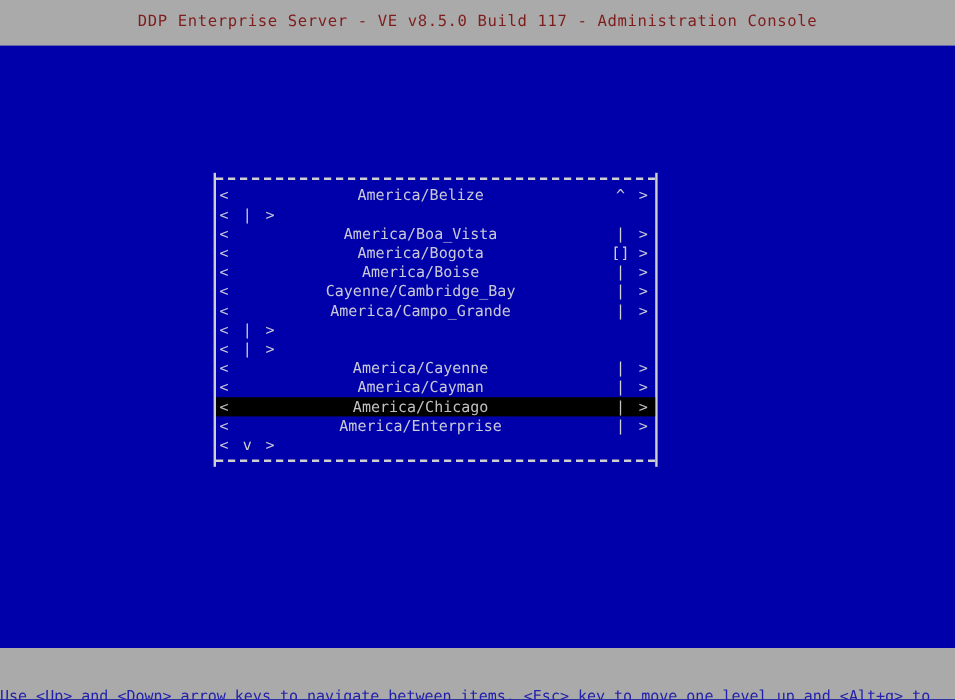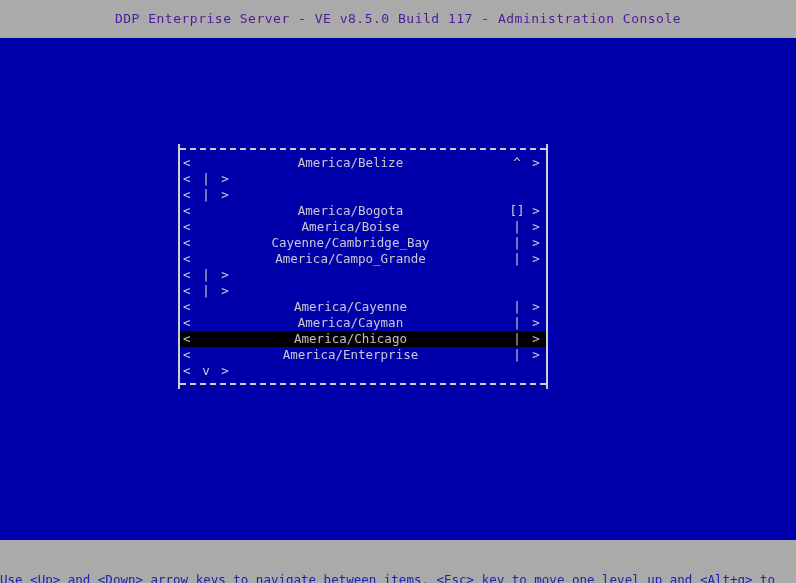--- a/index.html
+++ b/index.html
@@ -16,21 +16,21 @@
   }
 
   
   #title-bar {
     position: absolute;
     left: 0;
     top: 0;
     width: 796px;
     height: 42px;
     background: #aaaaaa;
-    color: #4c1d95;
+    color: #7f1d1d;
     font-size: 13px;
     line-height: 38px;
     text-align: center;
     letter-spacing: 0.5px;
     white-space: pre;
   }
 
   
   #screen-body {
     position: absolute;
@@ -137,21 +137,21 @@
 
   <div id="list-box">
 
     <div class="box-edge" id="box-top">
       <div class="dash"></div>
     </div>
 
     <div id="list-items">
         <div class="list-row"><span class="row-left-marker">&lt;</span><span class="row-label">America/Belize</span><span class="row-scroll-cell">^</span><span class="row-right-marker">&gt;</span></div>
         <div class="list-row"><span class="row-left-marker">&lt;</span><span class="row-scroll-cell">|</span><span class="row-right-marker">&gt;</span></div>
-        <div class="list-row"><span class="row-left-marker">&lt;</span><span class="row-scroll-cell">|</span><span class="row-right-marker">&gt;</span></div>
+        <div class="list-row"><span class="row-left-marker">&lt;</span><span class="row-label">America/Boa_Vista</span><span class="row-scroll-cell">|</span><span class="row-right-marker">&gt;</span></div>
         <div class="list-row"><span class="row-left-marker">&lt;</span><span class="row-label">America/Bogota</span><span class="row-scroll-cell">[]</span><span class="row-right-marker">&gt;</span></div>
         <div class="list-row"><span class="row-left-marker">&lt;</span><span class="row-label">America/Boise</span><span class="row-scroll-cell">|</span><span class="row-right-marker">&gt;</span></div>
         <div class="list-row"><span class="row-left-marker">&lt;</span><span class="row-label">Cayenne/Cambridge_Bay</span><span class="row-scroll-cell">|</span><span class="row-right-marker">&gt;</span></div>
         <div class="list-row"><span class="row-left-marker">&lt;</span><span class="row-label">America/Campo_Grande</span><span class="row-scroll-cell">|</span><span class="row-right-marker">&gt;</span></div>
         <div class="list-row"><span class="row-left-marker">&lt;</span><span class="row-scroll-cell">|</span><span class="row-right-marker">&gt;</span></div>
         <div class="list-row"><span class="row-left-marker">&lt;</span><span class="row-scroll-cell">|</span><span class="row-right-marker">&gt;</span></div>
         <div class="list-row"><span class="row-left-marker">&lt;</span><span class="row-label">America/Cayenne</span><span class="row-scroll-cell">|</span><span class="row-right-marker">&gt;</span></div>
         <div class="list-row"><span class="row-left-marker">&lt;</span><span class="row-label">America/Cayman</span><span class="row-scroll-cell">|</span><span class="row-right-marker">&gt;</span></div>
         <div class="list-row selected"><span class="row-left-marker">&lt;</span><span class="row-label">America/Chicago</span><span class="row-scroll-cell">|</span><span class="row-right-marker">&gt;</span></div>
         <div class="list-row"><span class="row-left-marker">&lt;</span><span class="row-label">America/Enterprise</span><span class="row-scroll-cell">|</span><span class="row-right-marker">&gt;</span></div>

